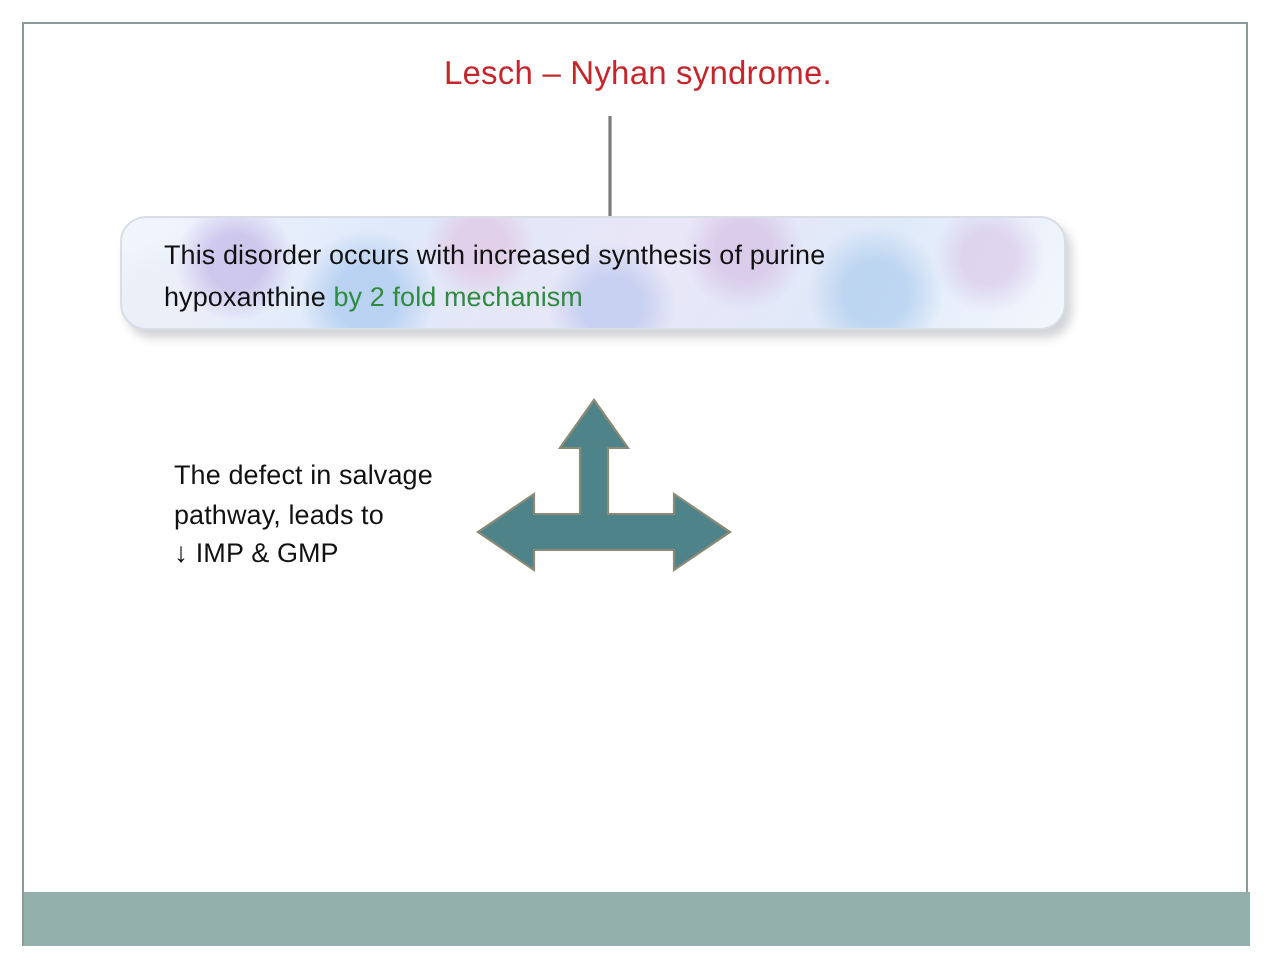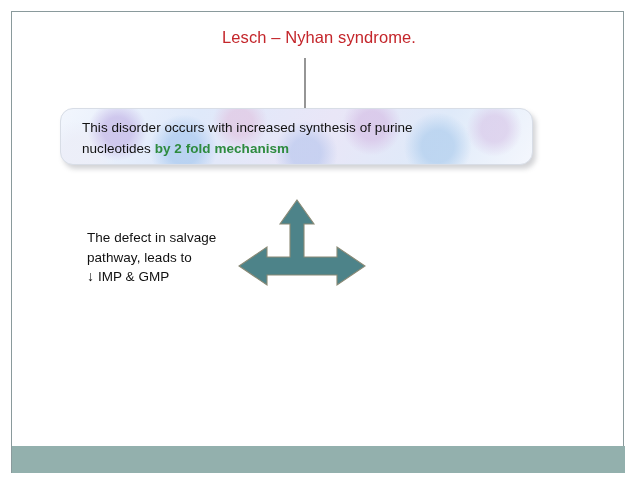--- a/index.html
+++ b/index.html
@@ -87,21 +87,20 @@
     left: 21px;
     top: 8px;
     right: 10px;
     color: #111111;
     font-size: 13.5px;
     line-height: 21px;
     letter-spacing: .05px;
   }
   .statement-text .accent-green {
     color: #2e8b3f;
-    font-weight: bold;
   }
 
   
   .tri-arrow {
     position: absolute;
     left: 236px;
     top: 198px;
     width: 132px;
     height: 90px;
   }
@@ -152,21 +151,21 @@
   <div class="arrow-down-gray">
     <svg width="16" height="64" viewBox="0 0 16 64" aria-hidden="true">
       <line x1="8" y1="0" x2="8" y2="54" stroke="#7b7b7b" stroke-width="1.6"></line>
       <polygon points="8,63 3,51 13,51" fill="#6f6f6f"></polygon>
     </svg>
   </div>
 
   <div class="statement-box">
     <div class="statement-text">
       <span>This disorder occurs  with increased synthesis of  purine</span><br>
-      <span>nucleotides  </span><span class="accent-green">by 2 fold mechanism</span>
+      <span>hypoxanthine  </span><span class="accent-green">by 2 fold mechanism</span>
     </div>
   </div>
 
   <div class="tri-arrow">
     <svg width="132" height="90" viewBox="0 0 132 90" aria-hidden="true">
 
       <path d="
           M 61 2
           L 78 26
           L 68 26

